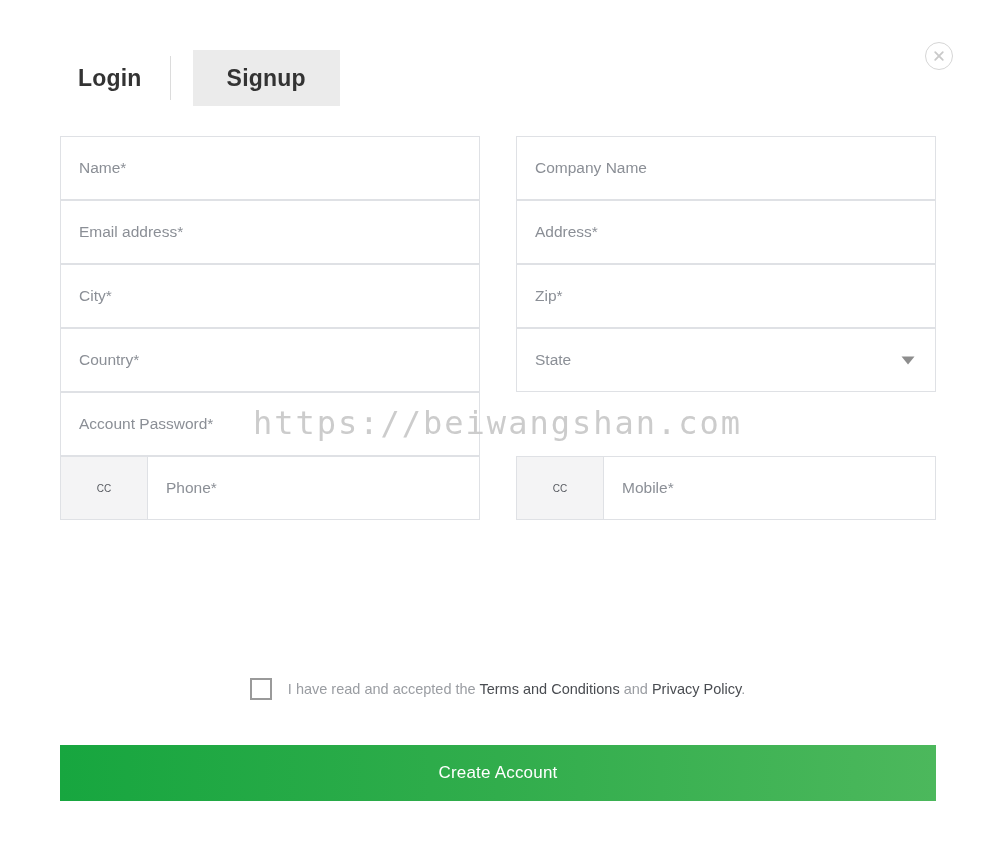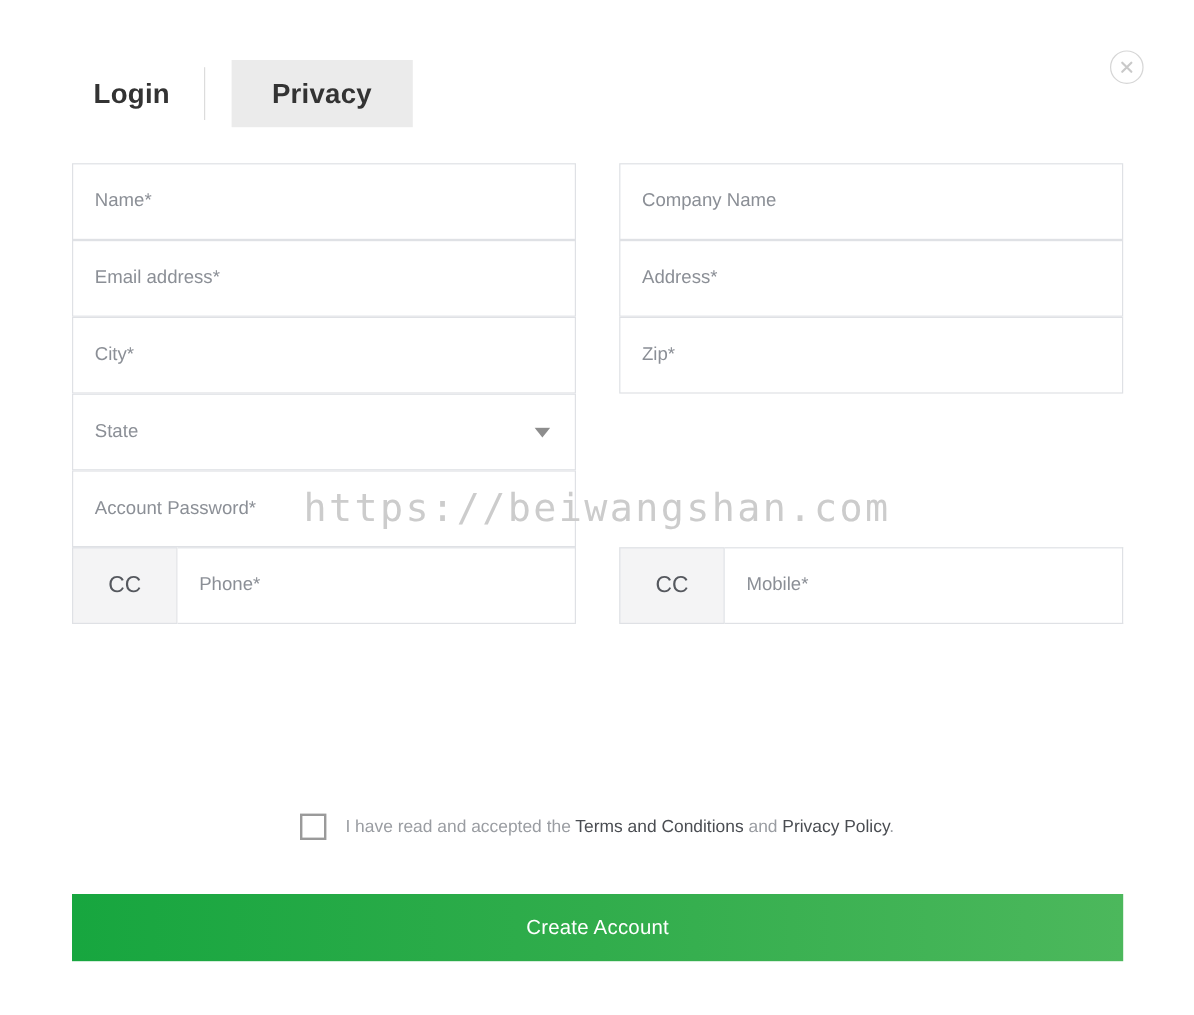--- a/index.html
+++ b/index.html
@@ -113,21 +113,21 @@
     height: 64px;
   }
   .cc {
     width: 88px;
     box-sizing: border-box;
     border: 1px solid #dfe1e5;
     background: #f4f4f5;
     display: flex;
     align-items: center;
     justify-content: center;
-    font-size: 19px;
+    font-size: 10px;
     color: #55585e;
     cursor: pointer;
   }
   .combo .field {
     flex: 1;
     border-left: none;
   }
 
   
   .terms {
@@ -195,21 +195,21 @@
 <body>
 
 <div class="modal">
 
   <div class="tabbar">
     <div class="tab tab-login">
       <span>Login</span>
     </div>
     <div class="tab-divider"></div>
     <div class="tab tab-signup">
-      <span>Privacy</span>
+      <span>Signup</span>
     </div>
   </div>
 
   <div class="close-btn">
     <svg width="14" height="14" viewBox="0 0 14 14">
       <path d="M3.2 3.2 L10.8 10.8 M10.8 3.2 L3.2 10.8" stroke="#c9c9c9" stroke-width="1.8" stroke-linecap="round" fill="none"></path>
     </svg>
   </div>
 
   <div class="form">
@@ -247,20 +247,25 @@
         </div>
       </div>
       <div class="cell">
         <div class="field">
           <span>Zip*</span>
         </div>
       </div>
     </div>
 
     <div class="row">
+      <div class="cell">
+        <div class="field select">
+          <span>Country*</span>
+        </div>
+      </div>
       <div class="cell">
         <div class="field select">
           <span>State</span>
           <svg class="caret" width="14" height="9" viewBox="0 0 14 9">
             <path d="M0.5 0.5 L13.5 0.5 L7 8.5 Z" fill="#8d8d8d"></path>
           </svg>
         </div>
       </div>
     </div>
 

